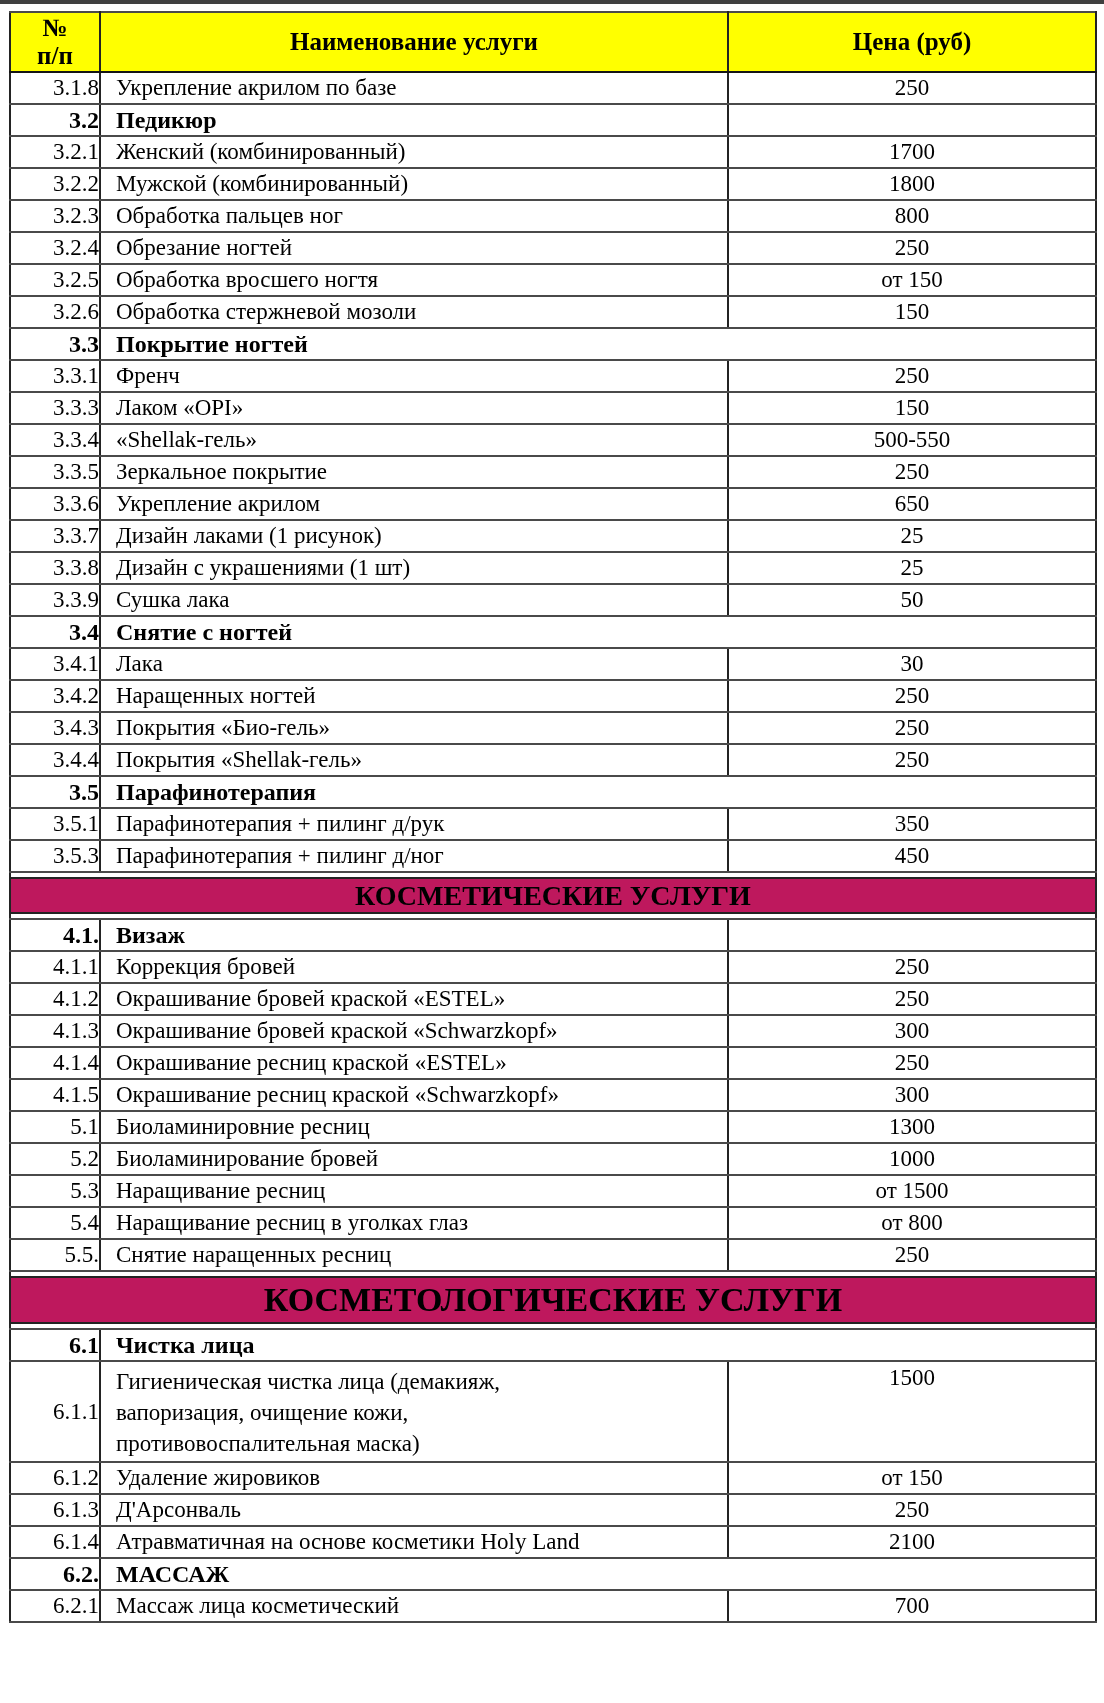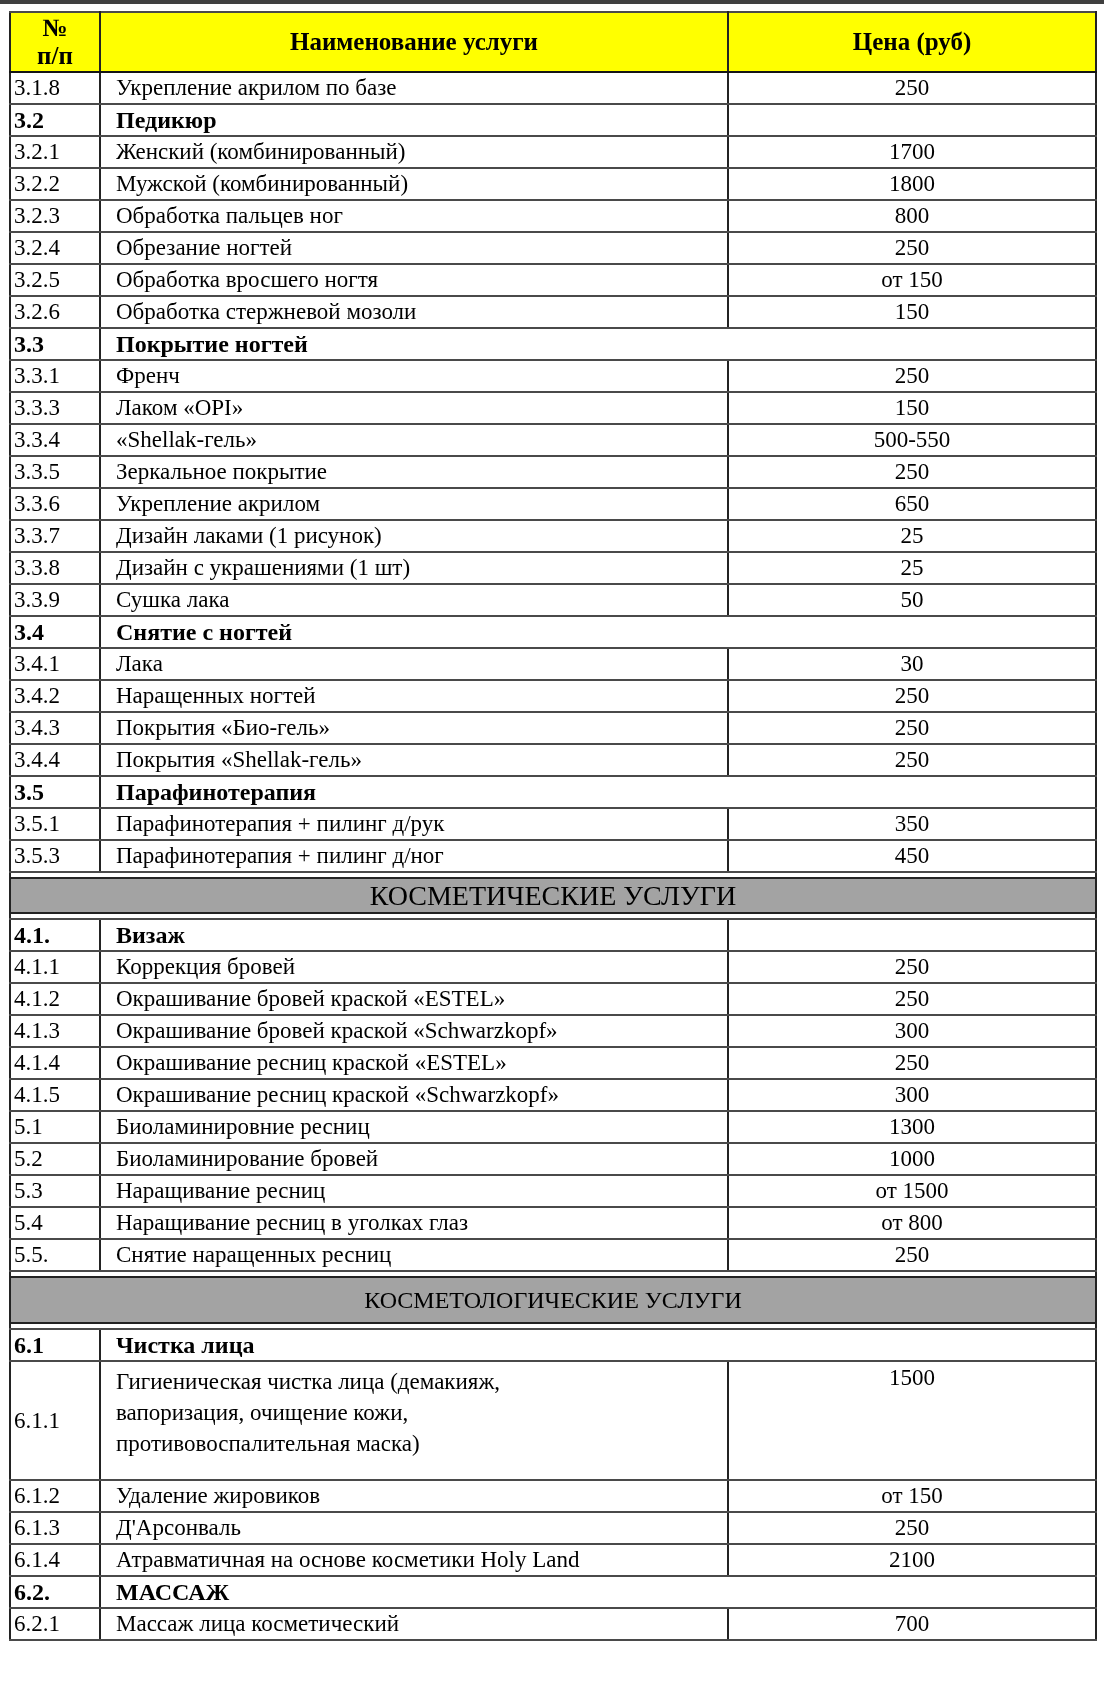--- a/index.html
+++ b/index.html
@@ -48,62 +48,62 @@
     text-align: center;
     border-bottom: 2px solid #141414;
   }
   th.h-num {
     white-space: pre-line;
     line-height: 28px;
   }
   td.num {
     height: 30px;
     padding-left: 3px;
-    text-align: left;
+    text-align: right;
   }
   td.name {
     height: 30px;
     padding-left: 15px;
     text-align: left;
   }
   td.price {
     height: 30px;
     text-align: center;
     margin-left: 36px;
   }
   tr.section td {
     font-weight: bold;
     font-size: 24px;
   }
   td.multiline {
     white-space: pre-line;
     line-height: 31px;
     padding-top: 4px;
-    padding-bottom: 20px;
+    padding-bottom: 2px;
   }
   td.price.top {
     vertical-align: top;
     padding-top: 3px;
   }
   td.band-cell {
     padding: 4px 0;
     background: #ffffff;
   }
   .band {
-    background: #a3a3a3;
+    background: #be185d;
     border-top: 2px solid #232323;
     border-bottom: 2px solid #232323;
     text-align: center;
-    font-weight: normal;
+    font-weight: bold;
     font-size: 28px;
     line-height: 33px;
     color: #000000;
   }
   .band.tall {
-    font-size: 24px;
+    font-size: 34px;
     line-height: 44px;
   }
   td.subheader-cell {
     height: 30px;
     text-align: center;
     font-weight: bold;
     font-size: 25px;
   }
 </style>
 </head>

